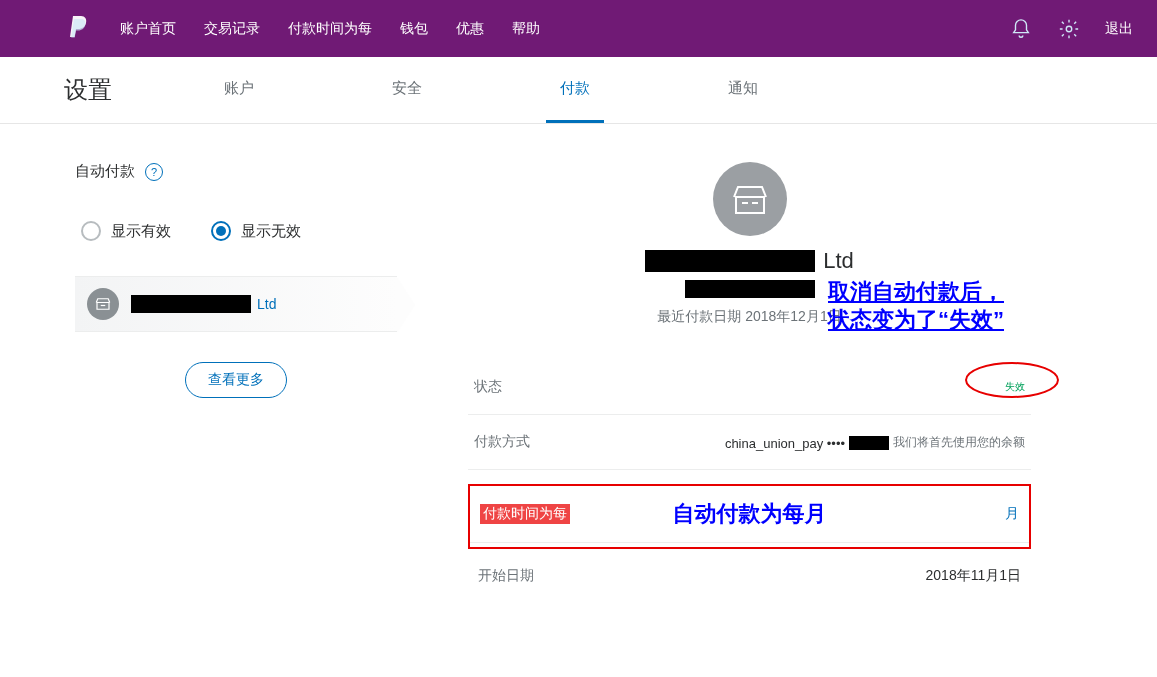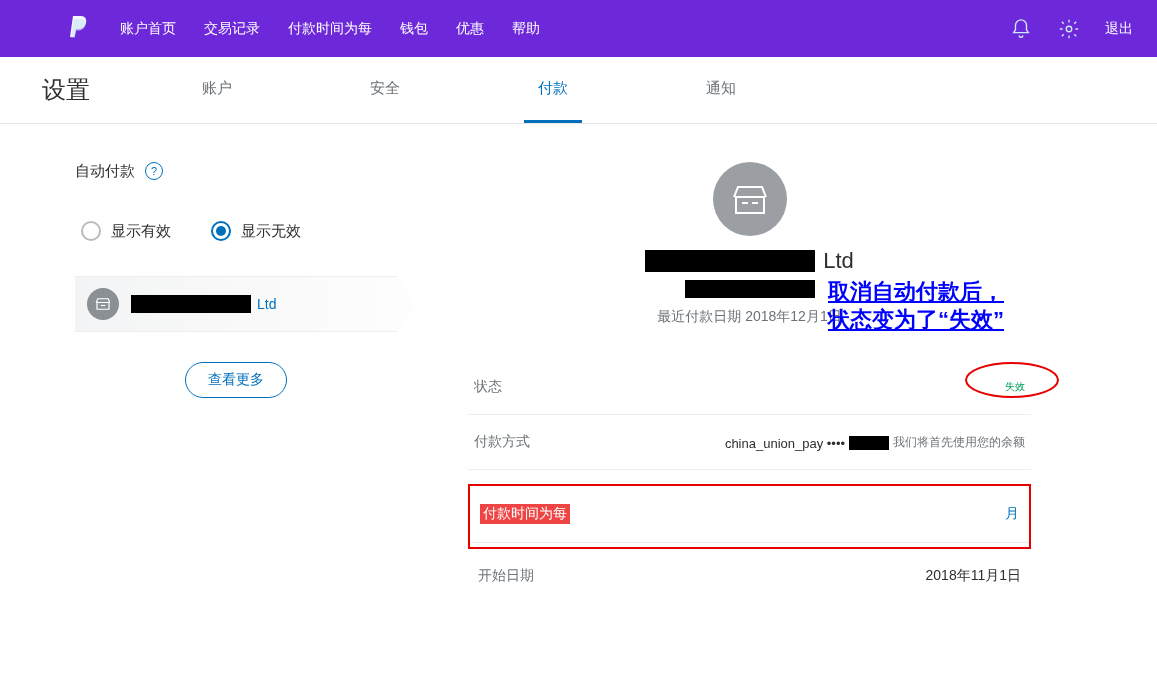--- a/index.html
+++ b/index.html
@@ -1,31 +1,31 @@
 <!DOCTYPE html>
 <html><head>
 <meta charset="utf-8">
 <style>
   * { box-sizing: border-box; margin: 0; padding: 0; }
   body { font-family: "Helvetica Neue", Arial, "PingFang SC", "Microsoft YaHei", sans-serif; background: #fff; width: 1157px; height: 677px; overflow: hidden; color: #2c2e2f; }
-  .topbar { background: #6d28d9; height: 57px; display: flex; align-items: center; padding: 0 24px 0 66px; color: #fff; justify-content: space-between; }
+  .topbar { background: #701a75; height: 57px; display: flex; align-items: center; padding: 0 24px 0 66px; color: #fff; justify-content: space-between; }
   .top-left { display: flex; align-items: center; gap: 28px; }
   .pp-logo { width: 26px; height: 30px; display: inline-flex; align-items: center; }
   .nav-item { color: #fff; font-size: 14px; cursor: pointer; }
   .top-right { display: flex; align-items: center; gap: 24px; }
   .icon-btn { width: 24px; height: 24px; display: inline-flex; align-items: center; justify-content: center; cursor: pointer; color: #cfe8f7; }
-  .subheader { height: 67px; border-bottom: 1px solid #e6e6e6; display: flex; align-items: center; padding-left: 42px; }
+  .subheader { height: 67px; border-bottom: 1px solid #e6e6e6; display: flex; align-items: center; padding-left: 64px; }
   .settings-title { font-size: 24px; font-weight: 300; color: #2c2e2f; margin-right: 98px; }
   .tabs { display: flex; height: 100%; }
   .tab { height: 100%; display: flex; align-items: center; justify-content: center; padding: 0 14px; margin-right: 110px; color: #6c7378; font-size: 15px; cursor: pointer; border-bottom: 3px solid transparent; }
   .tab.active { color: #0070ba; border-bottom-color: #0070ba; }
   .content { display: flex; align-items: flex-start; }
   .sidebar { width: 412px; padding: 38px 0 0 75px; }
   .side-inner { width: 322px; }
-  .side-title-row { display: flex; align-items: flex-start; gap: 10px; margin-bottom: 40px; }
+  .side-title-row { display: flex; align-items: flex-end; gap: 10px; margin-bottom: 40px; }
   .side-title { font-size: 15px; color: #2c2e2f; }
   .help-circle { width: 18px; height: 18px; border: 1.5px solid #0070ba; border-radius: 50%; color: #0070ba; font-size: 11px; display: inline-flex; align-items: center; justify-content: center; cursor: pointer; }
   .radio-row { display: flex; gap: 40px; margin-bottom: 35px; padding-left: 6px; }
   .radio { display: flex; align-items: center; gap: 10px; cursor: pointer; }
   .radio-circle { width: 20px; height: 20px; border: 2px solid #b7bcbf; border-radius: 50%; display: inline-flex; align-items: center; justify-content: center; }
   .radio.checked .radio-circle { border-color: #0070ba; }
   .radio.checked .radio-dot { width: 10px; height: 10px; border-radius: 50%; background: #0070ba; }
   .radio-label { font-size: 15px; color: #2c2e2f; }
   .merchant-item { position: relative; height: 56px; border-top: 1px solid #eceded; border-bottom: 1px solid #eceded; display: flex; align-items: center; gap: 12px; padding: 0 12px; background: linear-gradient(to right, #f3f4f5, #fdfdfd); cursor: pointer; }
   .merchant-item::after { content: ""; position: absolute; right: -18px; top: 0; width: 0; height: 0; border-top: 28px solid transparent; border-bottom: 28px solid transparent; border-left: 18px solid #fdfdfd; }
@@ -183,20 +183,21 @@
             <span class="redact" style="width:40px;height:14px;"></span>
           </span>
           <span class="pay-note">我们将首先使用您的余额</span>
         </span>
       </div>
     </div>
 
     <div class="highlight-box">
       <div class="highlight-row">
         <span class="hl-label">付款时间为每</span>
+        <span class="annotation-2">自动付款为每月</span>
         <span class="hl-value">月</span>
       </div>
     </div>
 
     <div class="row no-border" style="padding-left:10px;padding-right:10px;">
       <span class="row-label">开始日期</span>
       <span class="row-value">2018年11月1日</span>
     </div>
   </div>
 </div>

